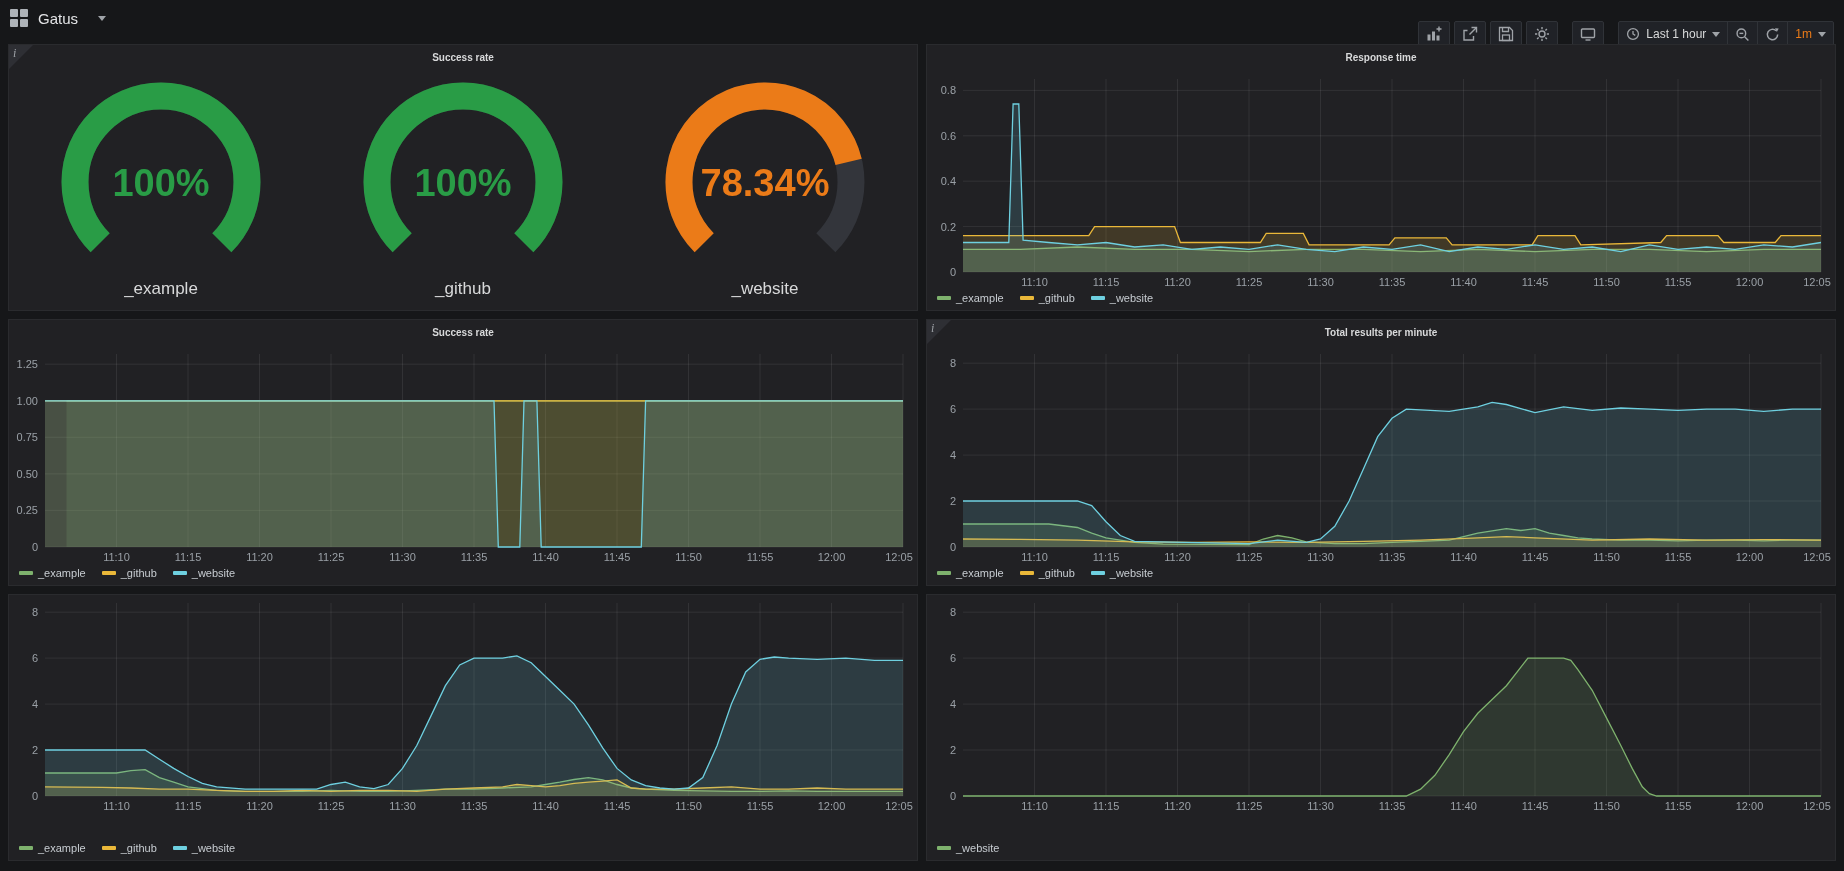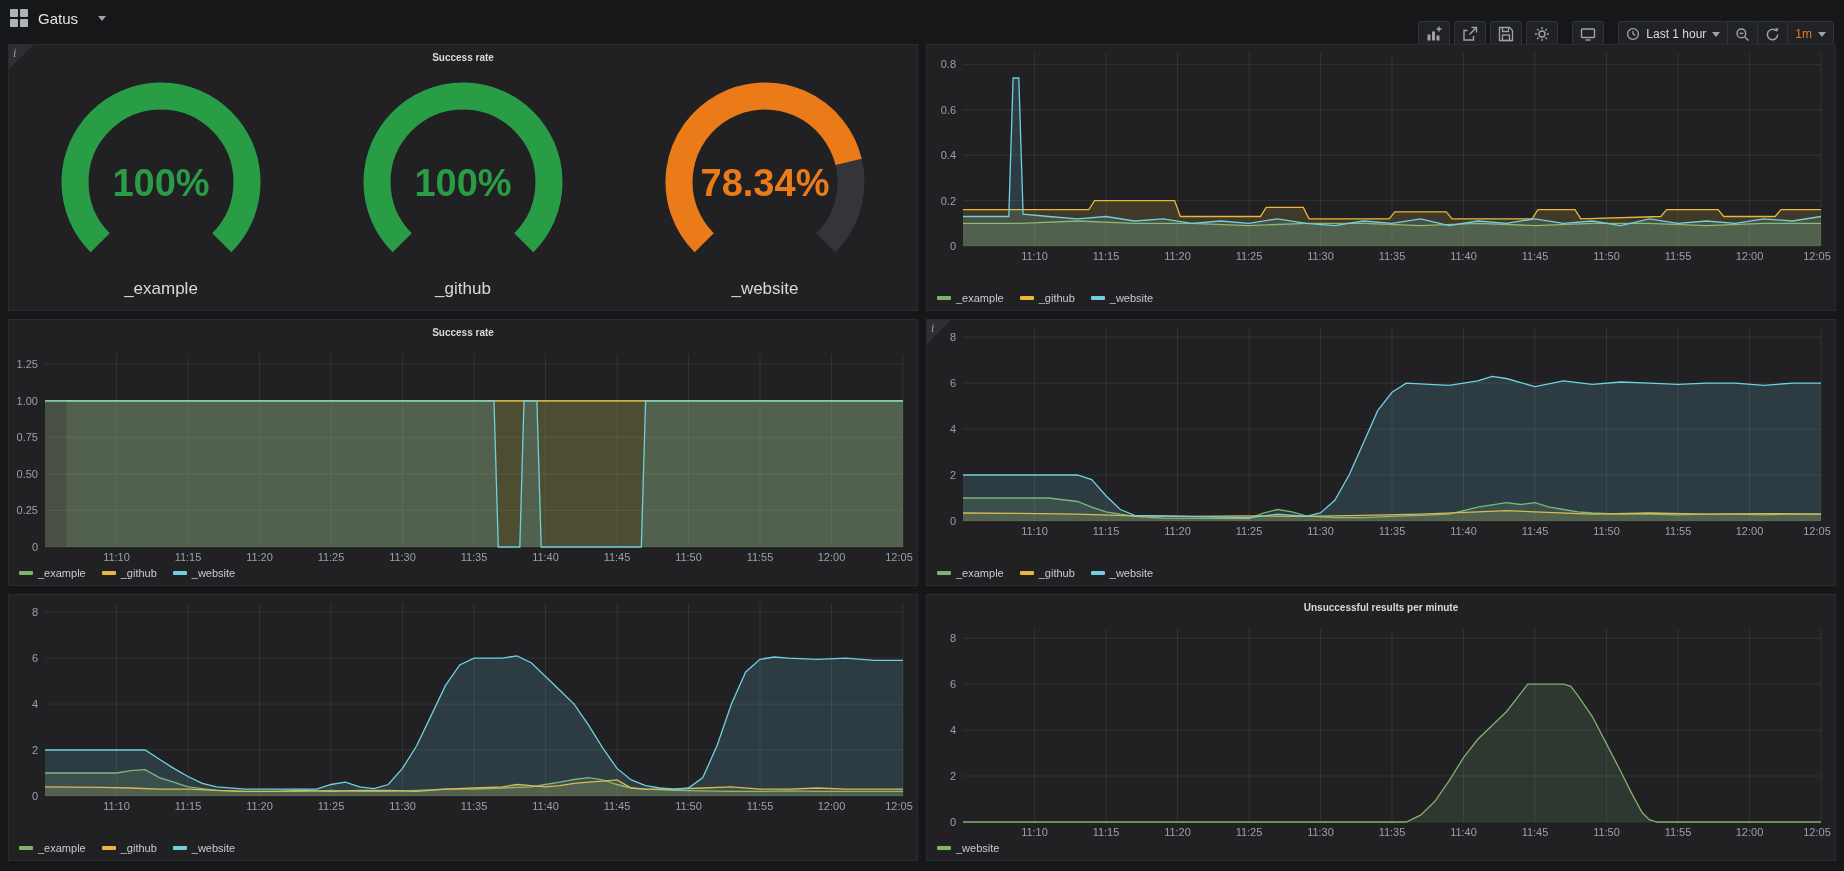--- a/index.html
+++ b/index.html
@@ -195,20 +195,21 @@
         <div><svg width="300" height="228">
        <path d="M 89.19 164.81 A 86 86 0 1 1 210.81 164.81" stroke="#33353B" stroke-width="27" fill="none"></path>
        <path d="M 89.19 164.81 A 86 86 0 1 1 233.63 83.95" stroke="#EB7B18" stroke-width="27" fill="none"></path>
        <text x="150" y="118" text-anchor="middle" font-size="38" font-weight="bold" fill="#EB7B18" font-family="Liberation Sans, sans-serif">78.34%</text>
        <text x="150" y="216" text-anchor="middle" font-size="17" fill="#d8d9da" font-family="Liberation Sans, sans-serif">_website</text>
      </svg></div>
       </div>
   </section>
 
   <section class="panel">
+    <h2 class="panel-title">Response time</h2>
     <div class="chart-body"><svg width="908" height="219">
           <line x1="36" x2="894" y1="201.0" y2="201.0" stroke="rgba(255,255,255,0.08)"></line>
           <text class="tick" x="29" y="205" text-anchor="end">0</text>
           <line x1="36" x2="894" y1="155.6" y2="155.6" stroke="rgba(255,255,255,0.08)"></line>
           <text class="tick" x="29" y="159.6" text-anchor="end">0.2</text>
           <line x1="36" x2="894" y1="110.2" y2="110.2" stroke="rgba(255,255,255,0.08)"></line>
           <text class="tick" x="29" y="114.2" text-anchor="end">0.4</text>
           <line x1="36" x2="894" y1="64.8" y2="64.8" stroke="rgba(255,255,255,0.08)"></line>
           <text class="tick" x="29" y="68.8" text-anchor="end">0.6</text>
           <line x1="36" x2="894" y1="19.4" y2="19.4" stroke="rgba(255,255,255,0.08)"></line>
@@ -319,20 +320,21 @@
           <i class="legend-dash" style="background: rgb(110, 208, 224);"></i>
           <span>_website</span>
         </span>
       </div>
   </section>
 
   <section class="panel">
     <div class="info-corner">
         <em>i</em>
       </div>
+    <h2 class="panel-title">Total results per minute</h2>
     <div class="chart-body"><svg width="908" height="219">
           <line x1="36" x2="894" y1="201.0" y2="201.0" stroke="rgba(255,255,255,0.08)"></line>
           <text class="tick" x="29" y="205" text-anchor="end">0</text>
           <line x1="36" x2="894" y1="155.0" y2="155.0" stroke="rgba(255,255,255,0.08)"></line>
           <text class="tick" x="29" y="159" text-anchor="end">2</text>
           <line x1="36" x2="894" y1="109.1" y2="109.1" stroke="rgba(255,255,255,0.08)"></line>
           <text class="tick" x="29" y="113.1" text-anchor="end">4</text>
           <line x1="36" x2="894" y1="63.1" y2="63.1" stroke="rgba(255,255,255,0.08)"></line>
           <text class="tick" x="29" y="67.1" text-anchor="end">6</text>
           <line x1="36" x2="894" y1="17.2" y2="17.2" stroke="rgba(255,255,255,0.08)"></line>
@@ -437,21 +439,20 @@
           <span>_github</span>
         </span>
         <span class="legend-item">
           <i class="legend-dash" style="background: rgb(110, 208, 224);"></i>
           <span>_website</span>
         </span>
       </div>
   </section>
 
   <section class="panel">
-    <h2 class="panel-title">Unsuccessful results per minute</h2>
     <div class="chart-body"><svg width="908" height="219">
           <line x1="36" x2="894" y1="201.0" y2="201.0" stroke="rgba(255,255,255,0.08)"></line>
           <text class="tick" x="29" y="205" text-anchor="end">0</text>
           <line x1="36" x2="894" y1="155.0" y2="155.0" stroke="rgba(255,255,255,0.08)"></line>
           <text class="tick" x="29" y="159" text-anchor="end">2</text>
           <line x1="36" x2="894" y1="109.1" y2="109.1" stroke="rgba(255,255,255,0.08)"></line>
           <text class="tick" x="29" y="113.1" text-anchor="end">4</text>
           <line x1="36" x2="894" y1="63.1" y2="63.1" stroke="rgba(255,255,255,0.08)"></line>
           <text class="tick" x="29" y="67.1" text-anchor="end">6</text>
           <line x1="36" x2="894" y1="17.2" y2="17.2" stroke="rgba(255,255,255,0.08)"></line>

